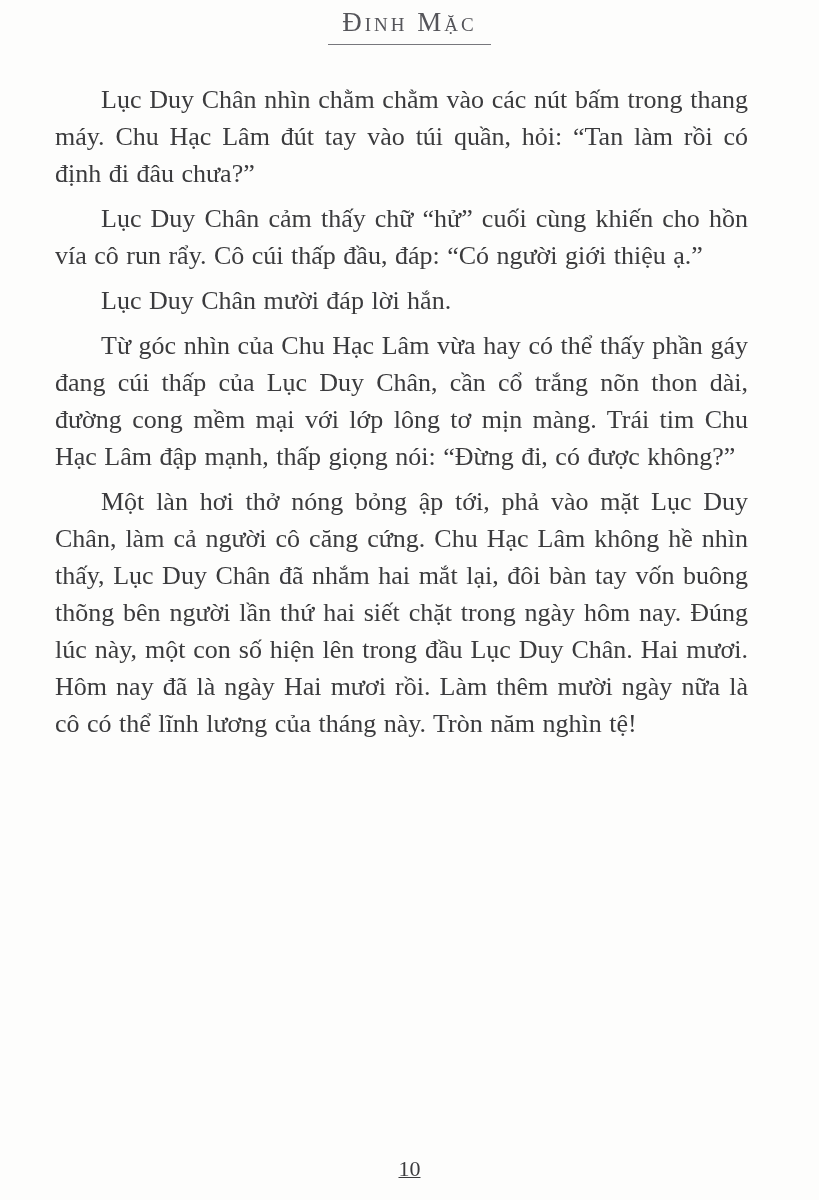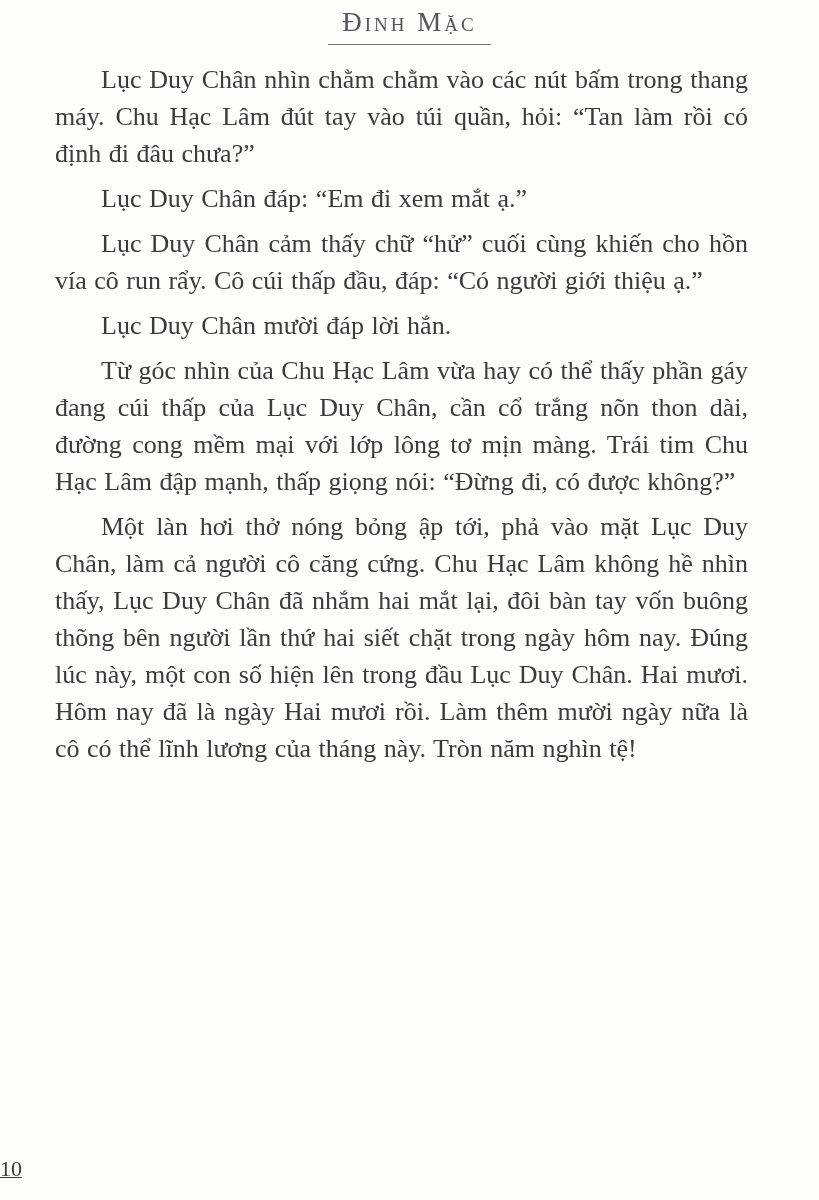--- a/index.html
+++ b/index.html
@@ -14,21 +14,21 @@
     margin: 0 auto;
     background: #fdfdfc;
     box-sizing: border-box;
     padding: 8px 55px 0 55px;
     overflow: hidden;
     font-family: "Liberation Serif", "DejaVu Serif", serif;
     color: #3b3b3d;
   }
   .page-header {
     text-align: center;
-    margin-bottom: 16px;
+    margin-bottom: 36px;
   }
   .page-header .title {
     display: inline-block;
     font-size: 27px;
     line-height: 1.1;
     color: #55555a;
     letter-spacing: 3px;
     padding: 0 14px 6px 14px;
     border-bottom: 1.5px solid #77777c;
     font-variant: small-caps;
@@ -42,40 +42,39 @@
   .page-body p {
     margin: 0 16px 8px 0;
     text-indent: 46px;
     word-spacing: 1px;
   }
   .page-footer {
     position: absolute;
     left: 0;
     right: 0;
     bottom: 18px;
-    text-align: left;
+    text-align: center;
     text-decoration: underline;
   }
   .page-footer .page-number {
     font-size: 22px;
     color: #3b3b3d;
   }
 </style>
 </head>
 <body>
 
 <div class="page">
 
   <div class="page-header">
     <span class="title">Đinh Mặc</span>
   </div>
 
   <div class="page-body">
       <p>Lục Duy Chân nhìn chằm chằm vào các nút bấm trong thang máy. Chu Hạc Lâm đút tay vào túi quần, hỏi: “Tan làm rồi có định đi đâu chưa?”</p>
-      <p>Lục Duy Chân đáp: “Em đi xem mắt ạ.”</p>
       <p>Lục Duy Chân cảm thấy chữ “hử” cuối cùng khiến cho hồn vía cô run rẩy. Cô cúi thấp đầu, đáp: “Có người giới thiệu ạ.”</p>
       <p>Lục Duy Chân mười đáp lời hắn.</p>
       <p>Từ góc nhìn của Chu Hạc Lâm vừa hay có thể thấy phần gáy đang cúi thấp của Lục Duy Chân, cần cổ trắng nõn thon dài, đường cong mềm mại với lớp lông tơ mịn màng. Trái tim Chu Hạc Lâm đập mạnh, thấp giọng nói: “Đừng đi, có được không?”</p>
       <p>Một làn hơi thở nóng bỏng ập tới, phả vào mặt Lục Duy Chân, làm cả người cô căng cứng. Chu Hạc Lâm không hề nhìn thấy, Lục Duy Chân đã nhắm hai mắt lại, đôi bàn tay vốn buông thõng bên người lần thứ hai siết chặt trong ngày hôm nay. Đúng lúc này, một con số hiện lên trong đầu Lục Duy Chân. Hai mươi. Hôm nay đã là ngày Hai mươi rồi. Làm thêm mười ngày nữa là cô có thể lĩnh lương của tháng này. Tròn năm nghìn tệ!</p>
     </div>
 
   <div class="page-footer">
     <span class="page-number">10</span>
   </div>
 

